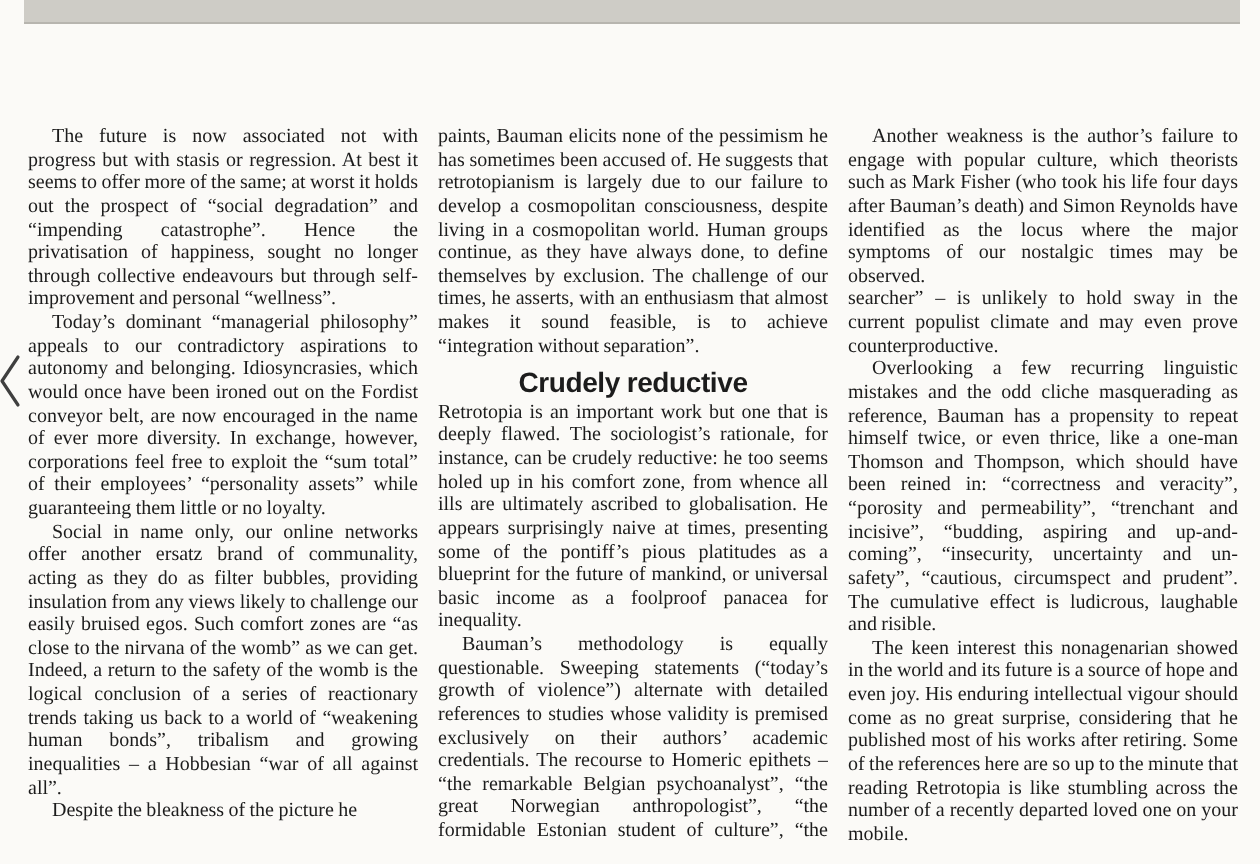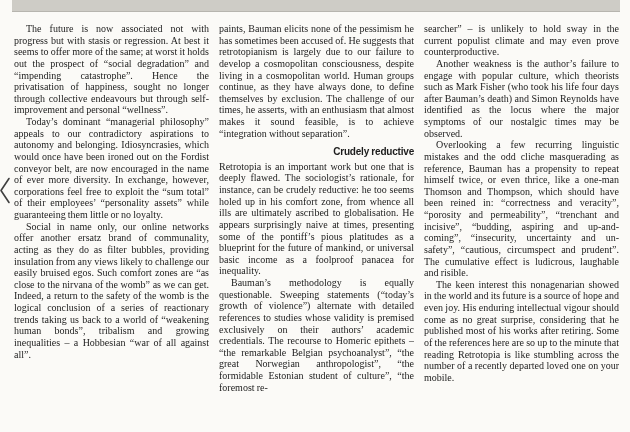--- a/index.html
+++ b/index.html
@@ -28,31 +28,32 @@
   }
   .column {
     flex: 1 1 0;
     font-size: 10px;
     line-height: 11.62px;
     text-align: justify;
     hyphens: auto;
     -webkit-hyphens: auto;
     word-spacing: -0.3px;
     overflow: hidden;
+    margin-top: 40px;
   }
   .para { margin: 0; }
   .para.indent { text-indent: 12px; }
   .subhead {
     font-family: "Liberation Sans", "DejaVu Sans", sans-serif;
     font-weight: 700;
-    font-size: 10px;
+    font-size: 14px;
     line-height: 11.5px;
     letter-spacing: -0.2px;
     margin: 7px 0 3px 0;
-    text-align: right;
+    text-align: center;
   }
   .italic { }
 
   
   .prev-page {
     position: absolute;
     left: -1px; top: 176px;
     width: 12px; height: 29px;
     padding: 0; border: 0;
     background: transparent;
@@ -64,30 +65,31 @@
 </head>
 <body style="background: rgb(251, 250, 247); color: rgb(28, 28, 28);">
 
 <div class="top-band" style="background: rgb(206, 204, 198);"></div>
 
 <div class="article">
     <div class="column">
       <p class="para indent"><span>The future is now associated not with progress but with stasis or regression. At best it seems to offer more of the same; at worst it holds out the prospect of “social degradation” and “impending catastrophe”. Hence the privatisation of happiness, sought no longer through collective endeavours but through self-improvement and personal “wellness”.</span></p>
       <p class="para indent"><span>Today’s dominant “managerial philosophy” appeals to our contradictory aspirations to autonomy and belonging. Idiosyncrasies, which would once have been ironed out on the Fordist conveyor belt, are now encouraged in the name of ever more diversity. In exchange, however, corporations feel free to exploit the “sum total” of their employees’ “personality assets” while guaranteeing them little or no loyalty.</span></p>
       <p class="para indent"><span>Social in name only, our online networks offer another ersatz brand of communality, acting as they do as filter bubbles, providing insulation from any views likely to challenge our easily bruised egos. Such comfort zones are “as close to the nirvana of the womb” as we can get. Indeed, a return to the safety of the womb is the logical conclusion of a series of reactionary trends taking us back to a world of “weakening human bonds”, tribalism and growing inequalities – a Hobbesian “war of all against all”.</span></p>
+      <p class="para indent"><span>Despite the bleakness of the picture he</span></p>
     </div>
     <div class="column">
       <p class="para"><span>paints, Bauman elicits none of the pessimism he has sometimes been accused of. He suggests that retrotopianism is largely due to our failure to develop a cosmopolitan consciousness, despite living in a cosmopolitan world. Human groups continue, as they have always done, to define themselves by exclusion. The challenge of our times, he asserts, with an enthusiasm that almost makes it sound feasible, is to achieve “integration without separation”.</span></p>
       <h3 class="subhead">Crudely reductive</h3>
       <p class="para"><span class="italic">Retrotopia</span><span> is an important work but one that is deeply flawed. The sociologist’s rationale, for instance, can be crudely reductive: he too seems holed up in his comfort zone, from whence all ills are ultimately ascribed to globalisation. He appears surprisingly naive at times, presenting some of the pontiff’s pious platitudes as a blueprint for the future of mankind, or universal basic income as a foolproof panacea for inequality.</span></p>
       <p class="para indent"><span>Bauman’s methodology is equally questionable. Sweeping statements (“today’s growth of violence”) alternate with detailed references to studies whose validity is premised exclusively on their authors’ academic credentials. The recourse to Homeric epithets – “the remarkable Belgian psychoanalyst”, “the great Norwegian anthropologist”, “the formidable Estonian student of culture”, “the foremost re-</span></p>
     </div>
     <div class="column">
+      <p class="para indent"><span>Another weakness is the author’s failure to engage with popular culture, which theorists such as Mark Fisher (who took his life four days after Bauman’s death) and Simon Reynolds have identified as the locus where the major symptoms of our nostalgic times may be observed.</span></p>
       <p class="para"><span>searcher” – is unlikely to hold sway in the current populist climate and may even prove counterproductive.</span></p>
-      <p class="para indent"><span>Another weakness is the author’s failure to engage with popular culture, which theorists such as Mark Fisher (who took his life four days after Bauman’s death) and Simon Reynolds have identified as the locus where the major symptoms of our nostalgic times may be observed.</span></p>
       <p class="para indent"><span>Overlooking a few recurring linguistic mistakes and the odd cliche masquerading as reference, Bauman has a propensity to repeat himself twice, or even thrice, like a one-man Thomson and Thompson, which should have been reined in: “correctness and veracity”, “porosity and permeability”, “trenchant and incisive”, “budding, aspiring and up-and-coming”, “insecurity, uncertainty and un-safety”, “cautious, circumspect and prudent”. The cumulative effect is ludicrous, laughable and risible.</span></p>
       <p class="para indent"><span>The keen interest this nonagenarian showed in the world and its future is a source of hope and even joy. His enduring intellectual vigour should come as no great surprise, considering that he published most of his works after retiring. Some of the references here are so up to the minute that reading </span><span class="italic">Retrotopia</span><span> is like stumbling across the number of a recently departed loved one on your mobile.</span></p>
     </div>
   </div>
 
 <button class="prev-page" aria-label="previous page">
   <span>
     <svg width="12" height="29" viewBox="0 0 12 29">
       <polyline points="10,2.5 2,14.5 10,26.5" fill="none" stroke-width="1.6" stroke-linecap="round" stroke-linejoin="round" class="chev-stroke" stroke="#3f3f3f"></polyline>
     </svg>

